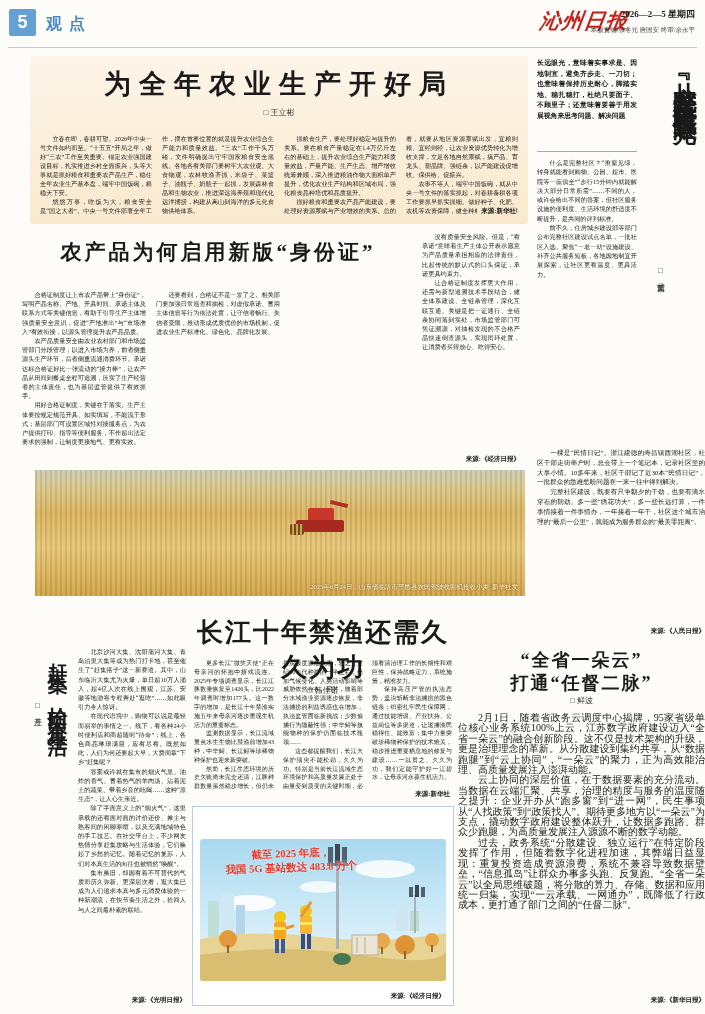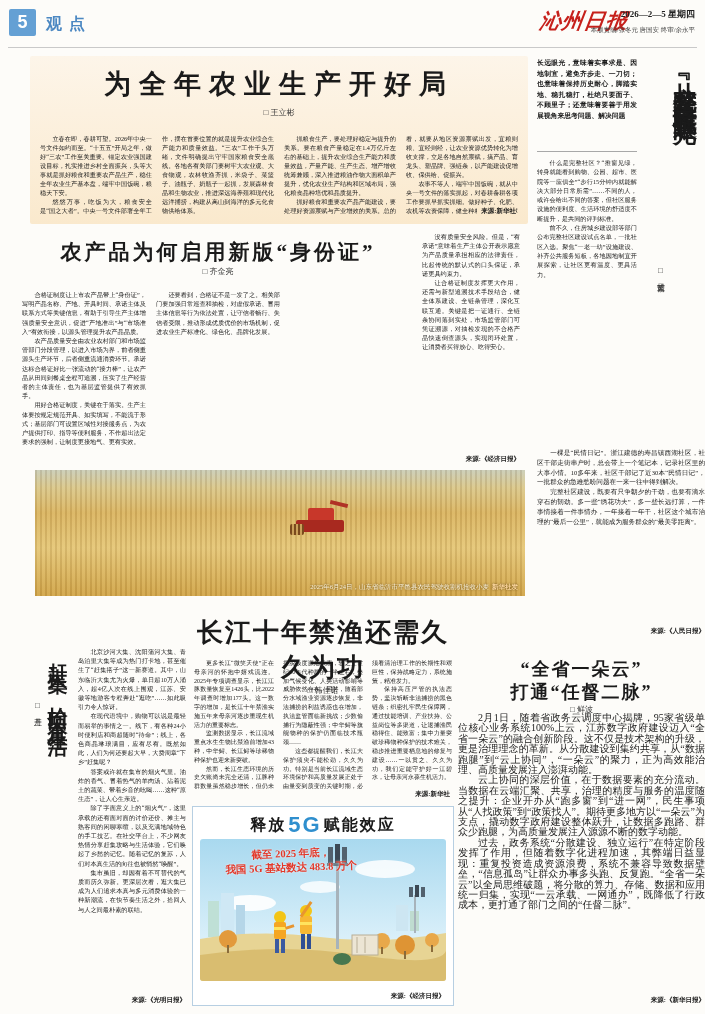--- a/index.html
+++ b/index.html
@@ -84,21 +84,21 @@
   .fg-title{text-align:center;margin-top:5px;font-weight:700;font-size:16px;letter-spacing:2px;}
   .fg-5g{color:#2f8fce;font-size:22px;font-family:"Liberation Sans",sans-serif;font-weight:800;
          padding:0 2px;vertical-align:-2px;}
   .fg-scene{position:absolute;left:7px;right:7px;top:32px;height:142px;border-radius:3px;overflow:hidden;}
   .fg-stat{position:absolute;left:6px;top:8px;width:170px;text-align:center;color:#e2382a;
            font-weight:700;font-size:10.5px;line-height:13.5px;transform:rotate(-2deg);
            text-shadow:0 0 2px rgba(255,255,255,.9);}
   .fg-src{position:absolute;right:8px;bottom:4px;}
   
   .cl{position:absolute;left:458px;top:647px;width:247px;height:358px;}
-  .cl-title{text-align:center;font-size:18px;font-weight:700;line-height:23px;letter-spacing:2px;padding-top:2px;margin-top:9px;}
+  .cl-title{text-align:center;font-size:18px;font-weight:700;line-height:23px;letter-spacing:2px;padding-top:2px;}
   .cl-body{position:absolute;left:0;right:0;top:66px;bottom:12px;overflow:hidden;
            font-size:10px;line-height:10.4px;}
   .cl-src{position:absolute;right:0;bottom:0;background:#fdfcf9;padding-left:4px;}
 </style>
 </head>
 <body>
 
 <div class="page">
 
   <div class="numbox">5</div>
@@ -135,21 +135,20 @@
     <div class="ra-wide">
         <p>一棵是“民情日记”。浙江建德的寿昌镇西湖社区，社区干部走街串户时，总会带上一个笔记本，记录社区里的大事小情。10多年来，社区干部记了近30本“民情日记”，一批群众的急难愁盼问题在一来一往中得到解决。</p>
         <p>完整社区建设，既要有只争朝夕的干劲，也要有滴水穿石的韧劲。多一些“绣花功夫”，多一些长远打算，一件事情接着一件事情办，一年接着一年干，社区这个城市治理的“最后一公里”，就能成为服务群众的“最美零距离”。</p>
       </div>
     <div class="src ra-src">来源:《人民日报》</div>
   </div>
 
   <div class="ida art">
     <div class="id-left">
       <div class="id-title">农产品为何启用新版“身份证”</div>
-      <div class="byline">□ 齐金亮</div>
       <div class="id-cols">
           <p>合格证制度让上市农产品带上“身份证”，写明产品名称、产地、开具时间、承诺主体及联系方式等关键信息，有助于引导生产主体增强质量安全意识，促进“产地准出”与“市场准入”有效衔接，以源头管理提升农产品品质。</p>
           <p>农产品质量安全由农业农村部门和市场监管部门分段管理，以进入市场为界，前者侧重源头生产环节，后者侧重流通消费环节。承诺达标合格证好比一张流动的“接力棒”，让农产品从田间到餐桌全程可追溯，压实了生产经营者的主体责任，也为基层监管提供了有效抓手。</p>
           <p>用好合格证制度，关键在于落实。生产主体要按规定规范开具、如实填写，不能流于形式；基层部门可设置区域性对接服务点，为农户提供打印、指导等便利服务，不作超出法定要求的强制，让制度更接地气、更有实效。</p>
           <p>还要看到，合格证不是一发了之。相关部门要加强日常巡查和抽检，对虚假承诺、冒用主体信息等行为依法处置，让守信者畅行、失信者受限，推动形成优质优价的市场机制，促进农业生产标准化、绿色化、品牌化发展。</p>
         </div>
     </div>
     <div class="id-right">
         <p>没有质量安全风险。但是，“有承诺”意味着生产主体公开表示愿意为产品质量承担相应的法律责任，比起传统的默认式的口头保证，承诺更具约束力。</p>
         <p>让合格证制度发挥更大作用，还需与新型追溯技术手段结合，健全体系建设、全链条管理，深化互联互通。关键是把一证通行、全链条协同落到实处，市场监管部门可凭证溯源，对抽检发现的不合格产品快速倒查源头，实现闭环处置，让消费者买得放心、吃得安心。</p>
@@ -189,23 +188,20 @@
         <p>更多长江“微笑天使”正在母亲河的怀抱中嬉戏流连。2025年专项调查显示，长江江豚数量恢复至1426头，比2022年调查时增加177头。这一数字的增加，是长江十年禁渔实施五年来母亲河逐步重现生机活力的重要标志。</p>
         <p>监测数据显示，长江流域重点水生生物比禁渔前增加43种，中华鲟、长江鲟等珍稀物种保护也迎来新突破。</p>
         <p>然而，长江生态环境的历史欠账尚未完全还清，江豚种群数量虽然稳步增长，但仍未摆脱极度濒危状态，较之上世纪90年代种群的一半左右，叠加气候变化、人类活动影响等威胁依然存在。同时，随着部分水域渔业资源逐步恢复，非法捕捞的利益诱惑也在增加，执法监管面临新挑战；少数偷捕行为隐蔽性强；中华鲟等旗舰物种的保护仍面临技术瓶颈……</p>
         <p>这些都提醒我们，长江大保护须臾不能松劲，久久为功。特别是当前长江流域生态环境保护和高质量发展正处于由量变到质变的关键时期，必须看清治理工作的长期性和艰巨性，保持战略定力，系统施策，精准发力。</p>
         <p>保持高压严管的执法态势，坚决斩断非法捕捞的黑色链条；织密扎牢民生保障网，通过技能培训、产业扶持、公益岗位等多渠道，让退捕渔民稳得住、能致富；集中力量突破珍稀物种保护的技术难关，稳步推进重要栖息地的修复与建设……一以贯之、久久为功，我们定能守护好一江碧水，让母亲河永葆生机活力。</p>
       </div>
     <div class="src yz-src">来源:新华社</div>
   </div>
 
   <div class="fg">
-    <div class="fg-title">
-      <span>释放</span><span class="fg-5g">5G</span><span>赋能效应</span>
-    </div>
     <div class="fg-scene">
       <svg width="246" height="142" viewBox="0 0 246 142">
         <defs>
           <linearGradient id="sky" x1="0" y1="0" x2="0" y2="1">
             <stop offset="0" stop-color="#a9d9ef"></stop>
               <stop offset="1" stop-color="#eef9fe"></stop>
           </linearGradient>
         </defs>
         <rect width="246" height="142" fill="url(#sky)"></rect>
         <ellipse cx="50" cy="64" rx="26" ry="8" fill="#ffffff" opacity="0.9"></ellipse>

